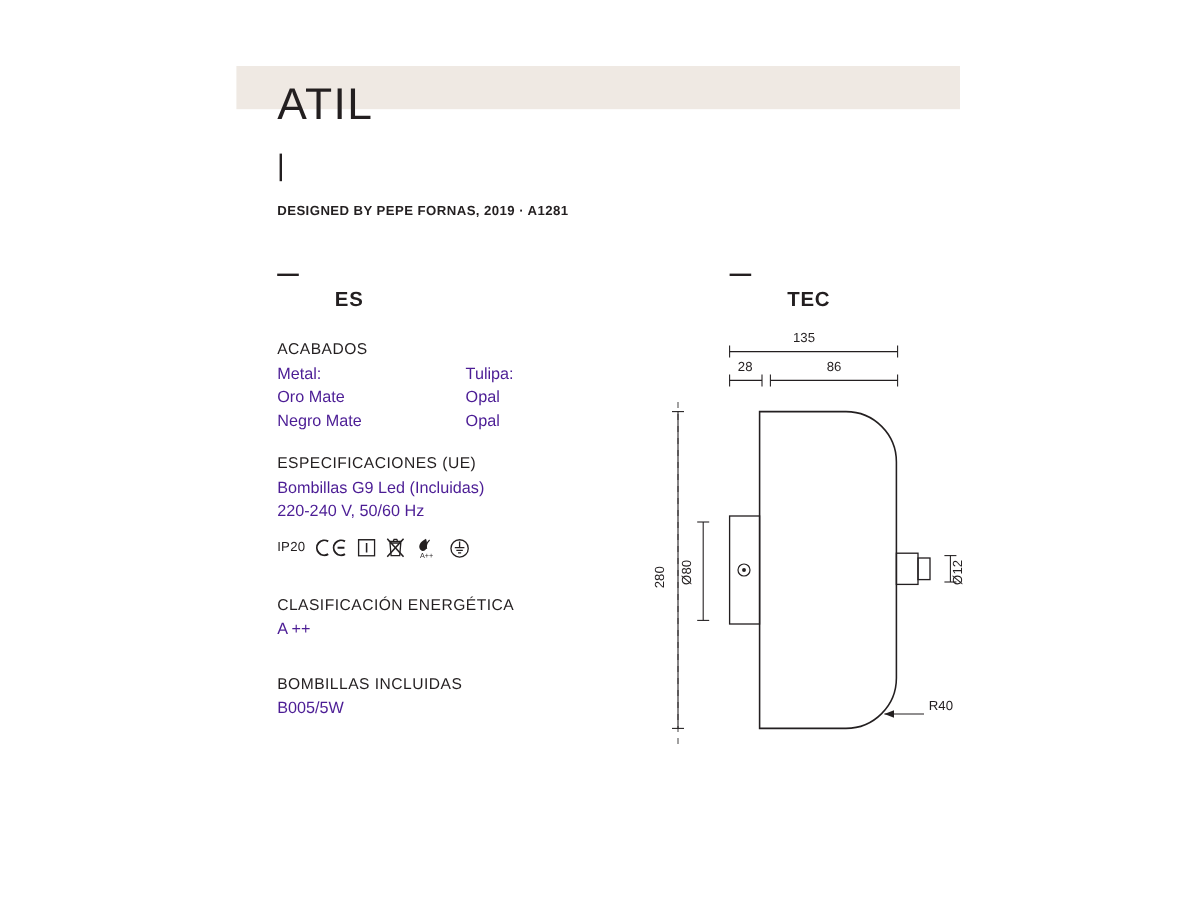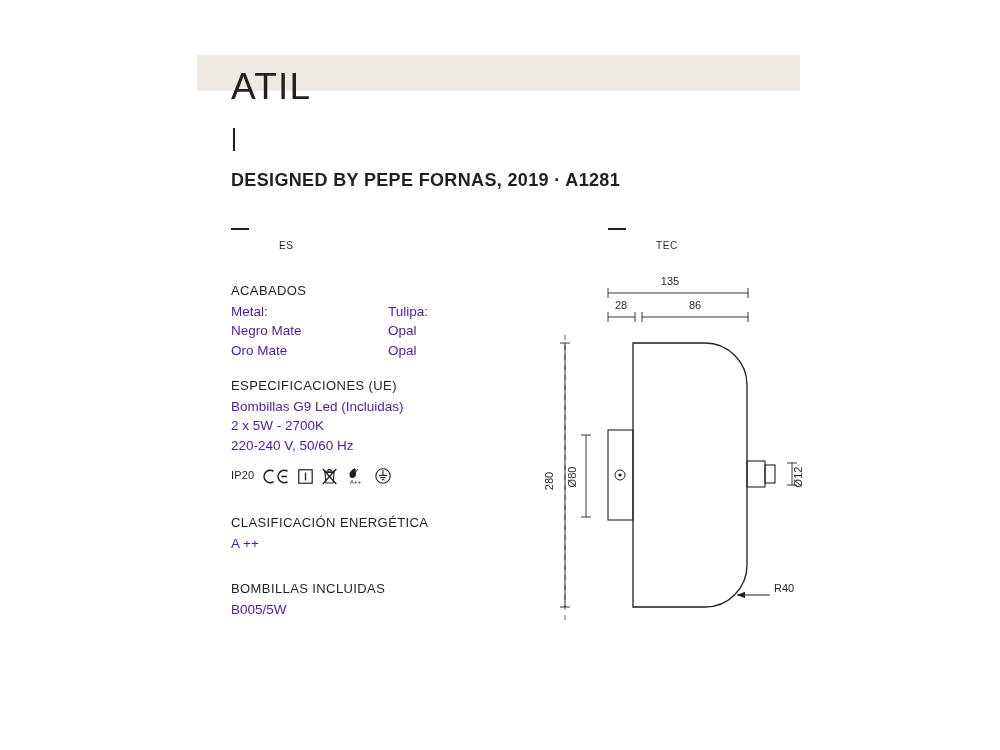--- a/index.html
+++ b/index.html
@@ -40,40 +40,40 @@
     left: 233px;
     top: 128px;
     width: 2px;
     height: 23px;
     background: #231f20;
   }
   .designed-by {
     position: absolute;
     left: 231px;
     top: 170px;
-    font-size: 18px;
+    font-size: 11px;
     font-weight: 700;
     letter-spacing: 0.35px;
     color: #231f20;
   }
   .designed-by .code {
     font-weight: 700;
   }
 
   
   .col-rule {
     position: absolute;
     width: 18px;
     height: 2px;
     background: #231f20;
   }
   .col-head {
     position: absolute;
-    font-size: 10px;
-    font-weight: 400;
+    font-size: 17px;
+    font-weight: 700;
     letter-spacing: 0.6px;
     padding-left: 48px;
   }
   #es-rule  { left: 231px; top: 228px; }
   #es-head  { left: 231px; top: 240px; }
   #tec-rule { left: 608px; top: 228px; }
   #tec-head { left: 608px; top: 240px; }
 
   
   .es-col {
@@ -155,36 +155,35 @@
 <div class="col-rule" id="tec-rule"></div>
 <div class="col-head" id="tec-head">TEC</div>
 
 <div class="es-col">
 
   <div class="block">
     <h4>ACABADOS</h4>
     <div class="two-col">
       <div class="c1">
         <p class="sub-label">Metal:</p>
+        <p>Oro Mate</p>
         <p>Negro Mate</p>
-        <p>Oro Mate</p>
       </div>
       <div class="c2">
         <p class="sub-label">Tulipa:</p>
         <p>Opal</p>
         <p>Opal</p>
       </div>
     </div>
   </div>
 
 
   <div class="block">
     <h4>ESPECIFICACIONES (UE)</h4>
     <p>Bombillas G9 Led (Incluidas)</p>
-    <p>2 x 5W - 2700K</p>
     <p>220-240 V, 50/60 Hz</p>
 
     <div class="icon-row">
       <span class="ip">IP20</span>
 
       <span>
         <svg width="26" height="15" viewBox="0 0 26 15">
           <path d="M10.5 2.2 A6.2 6.2 0 1 0 10.5 12.8" fill="none" stroke="#231f20" stroke-width="1.6"></path>
           <path d="M24.5 2.2 A6.2 6.2 0 1 0 24.5 12.8" fill="none" stroke="#231f20" stroke-width="1.6"></path>
           <line x1="18.3" y1="7.5" x2="24" y2="7.5" stroke="#231f20" stroke-width="1.6"></line>

